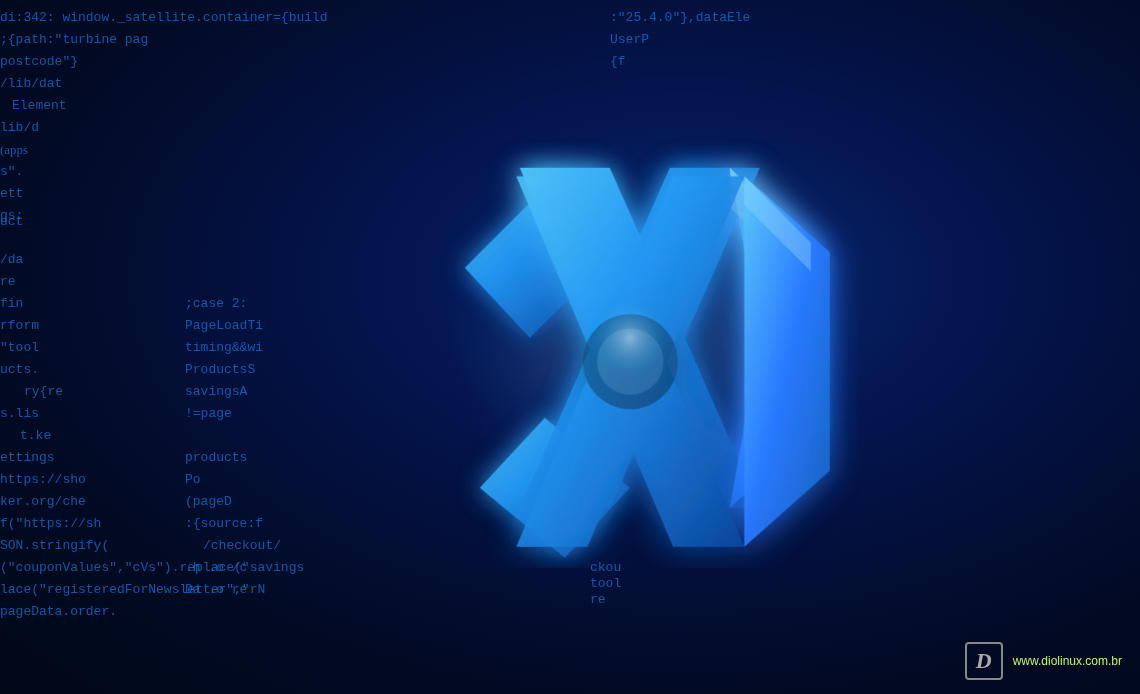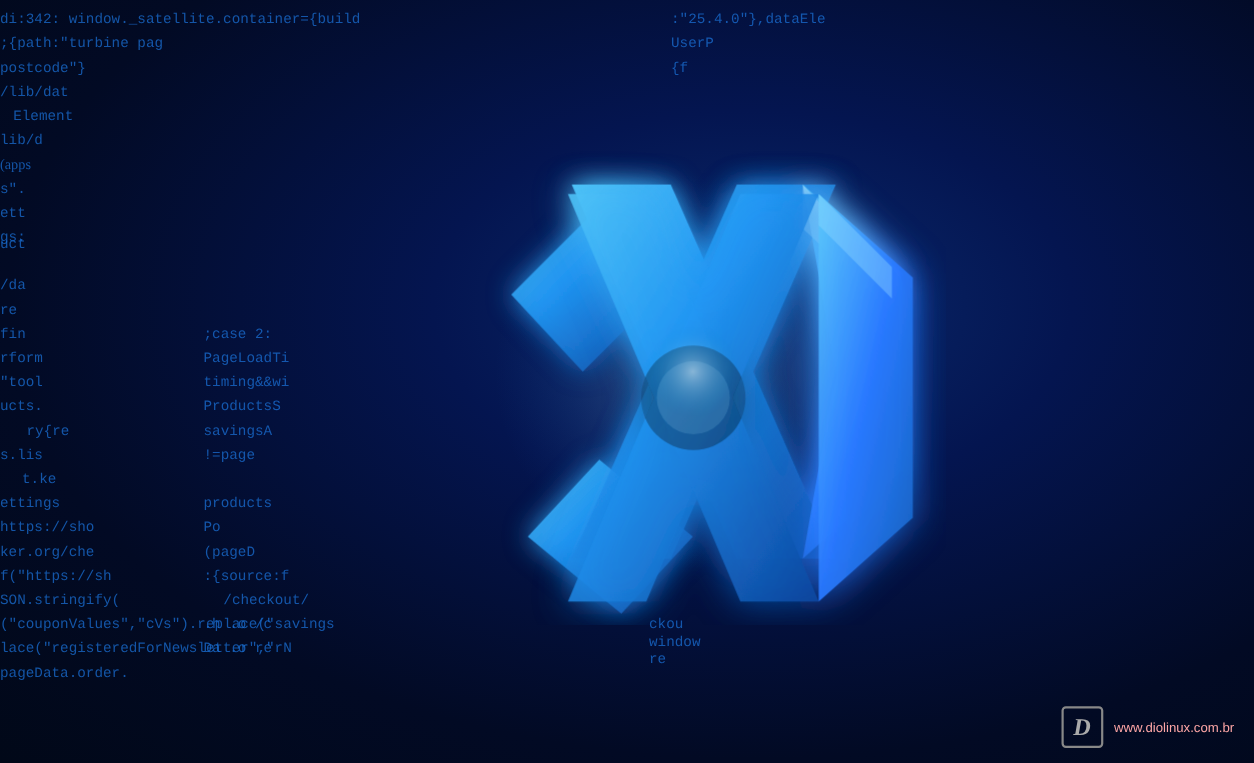--- a/index.html
+++ b/index.html
@@ -68,21 +68,21 @@
       align-items: center;
       justify-content: center;
       color: #aaa;
       font-size: 22px;
       font-family: Georgia, serif;
       font-weight: bold;
       font-style: italic;
     }
 
     .watermark-url {
-      color: #fca5a5;
+      color: #bef264;
       font-size: 12px;
       font-family: Arial, sans-serif;
     }
   </style>
 </head>
 <body>
 
 <div class="bg-gradient"></div>
 
 <div class="code-overlay" id="code-overlay">
@@ -128,21 +128,21 @@
     <div class="code-text" style="top: 536px; left: 203px;">/checkout/</div>
     <div class="code-text" style="top: 558px; left: 185px;">.h       .o     /c</div>
     <div class="code-text" style="top: 580px; left: 185px;">         Da    .o     re</div>
     <div class="code-text" style="top: 8px; left: 610px;">:"25.4.0"},dataEle</div>
     <div class="code-text" style="top: 30px; left: 610px;">UserP</div>
     <div class="code-text" style="top: 52px; left: 610px;">        {f</div>
     <div class="code-text" style="top: 340px; left: 590px;">rate</div>
     <div class="code-text" style="top: 362px; left: 590px;">e.c</div>
     <div class="code-text" style="top: 384px; left: 590px;">d</div>
     <div class="code-text" style="top: 558px; left: 590px;">ckou</div>
-    <div class="code-text" style="top: 574px; left: 590px;">window</div>
+    <div class="code-text" style="top: 574px; left: 590px;">tool</div>
     <div class="code-text" style="top: 590px; left: 590px;">re</div>
   </div>
 
 <div class="vscode-logo">
   <svg viewBox="0 0 460 460" xmlns="http://www.w3.org/2000/svg">
     <defs>
       <filter id="glow" x="-30%" y="-30%" width="160%" height="160%">
         <feGaussianBlur stdDeviation="12" result="coloredBlur"></feGaussianBlur>
         <feMerge>
           <feMergeNode in="coloredBlur"></feMergeNode>

